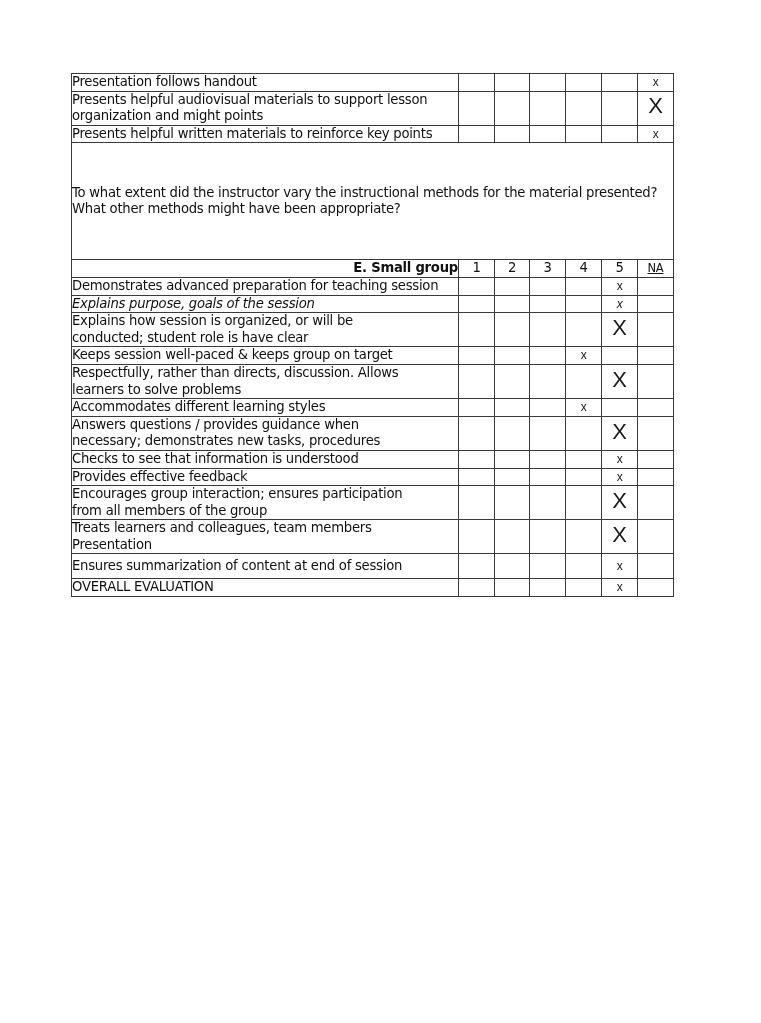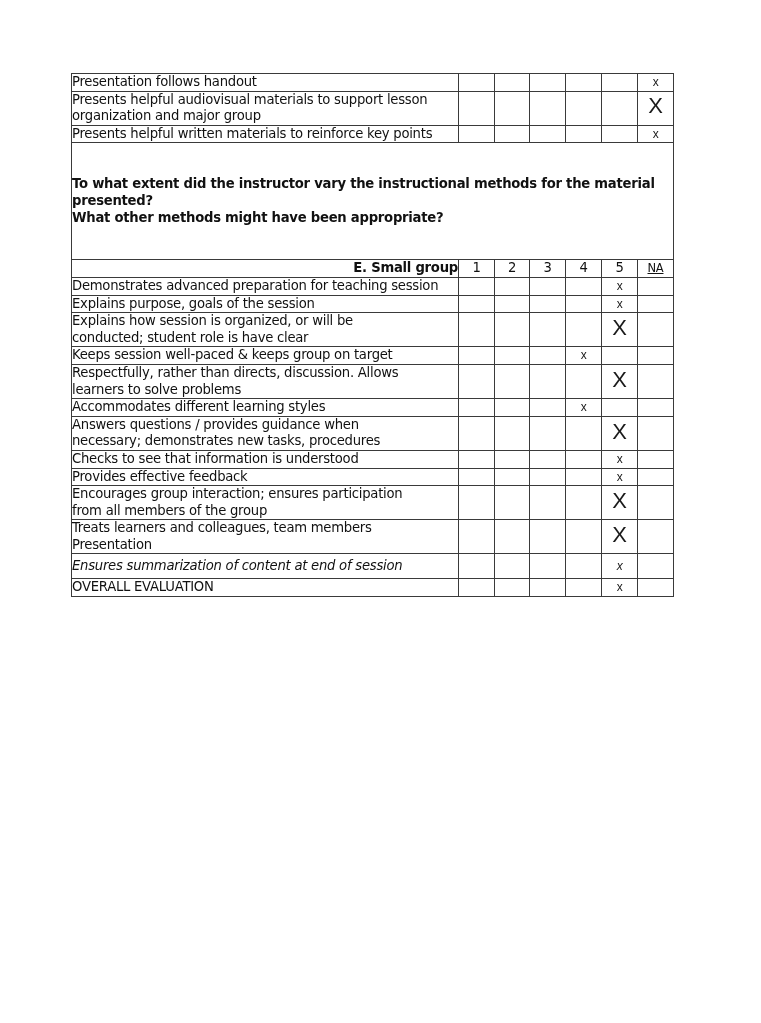--- a/index.html
+++ b/index.html
@@ -9,21 +9,21 @@
                  table-layout: fixed; width: 602px; }
     table.eval td { border: 1px solid #3a3a3a; padding: 0; vertical-align: middle;
                     font-size: 13.2px; line-height: 16.6px; letter-spacing: -0.25px; }
     td.label { padding-left: 6px; padding-right: 2px; white-space: nowrap; }
     td.mark { text-align: center; font-family: "Liberation Sans", sans-serif; }
     .x-small { font-size: 12px; color: #1a1a1a; }
     .x-large { font-size: 22px; color: #1a1a1a; }
     td.section-head { font-weight: bold; text-align: right; }
     td.scale-head { text-align: center; font-size: 13px; }
     td.scale-head.na { font-size: 11.5px; text-decoration: underline; }
-    td.question { vertical-align: top; padding-left: 6px; height: 116px; white-space: normal; font-weight: bold; }
+    td.question { vertical-align: top; padding-left: 6px; height: 116px; white-space: normal; }
   </style>
 </head>
 <body>
 
 <table class="eval">
   <colgroup>
     <col style="width:387px">
     <col style="width:36px">
       <col style="width:35px">
       <col style="width:36px">
@@ -39,21 +39,21 @@
         <td class="mark"></td>
         <td class="mark"></td>
         <td class="mark"></td>
         <td class="mark"></td>
         <td class="mark"></td>
         <td class="mark"><span class="x-small">x</span></td>
       </tr>
       <tr style="height: 34px;">
         <td class="label">
           <div>Presents helpful audiovisual materials to support lesson</div>
-          <div>organization and major group</div>
+          <div>organization and might points</div>
         </td>
         <td class="mark"></td>
         <td class="mark"></td>
         <td class="mark"></td>
         <td class="mark"></td>
         <td class="mark"></td>
         <td class="mark"><span class="x-large">X</span></td>
       </tr>
       <tr style="height: 17px;">
         <td class="label">
@@ -89,21 +89,21 @@
         <td class="label">
           <div>Demonstrates advanced preparation for teaching session</div>
         </td>
         <td class="mark"></td>
         <td class="mark"></td>
         <td class="mark"></td>
         <td class="mark"></td>
         <td class="mark"><span class="x-small">x</span></td>
         <td class="mark"></td>
       </tr>
-      <tr style="height: 17px;">
+      <tr style="height: 17px; font-style: italic;">
         <td class="label">
           <div>Explains purpose, goals of the session</div>
         </td>
         <td class="mark"></td>
         <td class="mark"></td>
         <td class="mark"></td>
         <td class="mark"></td>
         <td class="mark"><span class="x-small">x</span></td>
         <td class="mark"></td>
       </tr>
@@ -204,21 +204,21 @@
           <div>Treats learners and colleagues, team members</div>
           <div>Presentation</div>
         </td>
         <td class="mark"></td>
         <td class="mark"></td>
         <td class="mark"></td>
         <td class="mark"></td>
         <td class="mark"><span class="x-large">X</span></td>
         <td class="mark"></td>
       </tr>
-      <tr style="height: 25px; font-style: italic;">
+      <tr style="height: 25px;">
         <td class="label">
           <div>Ensures summarization of content at end of session</div>
         </td>
         <td class="mark"></td>
         <td class="mark"></td>
         <td class="mark"></td>
         <td class="mark"></td>
         <td class="mark"><span class="x-small">x</span></td>
         <td class="mark"></td>
       </tr>

